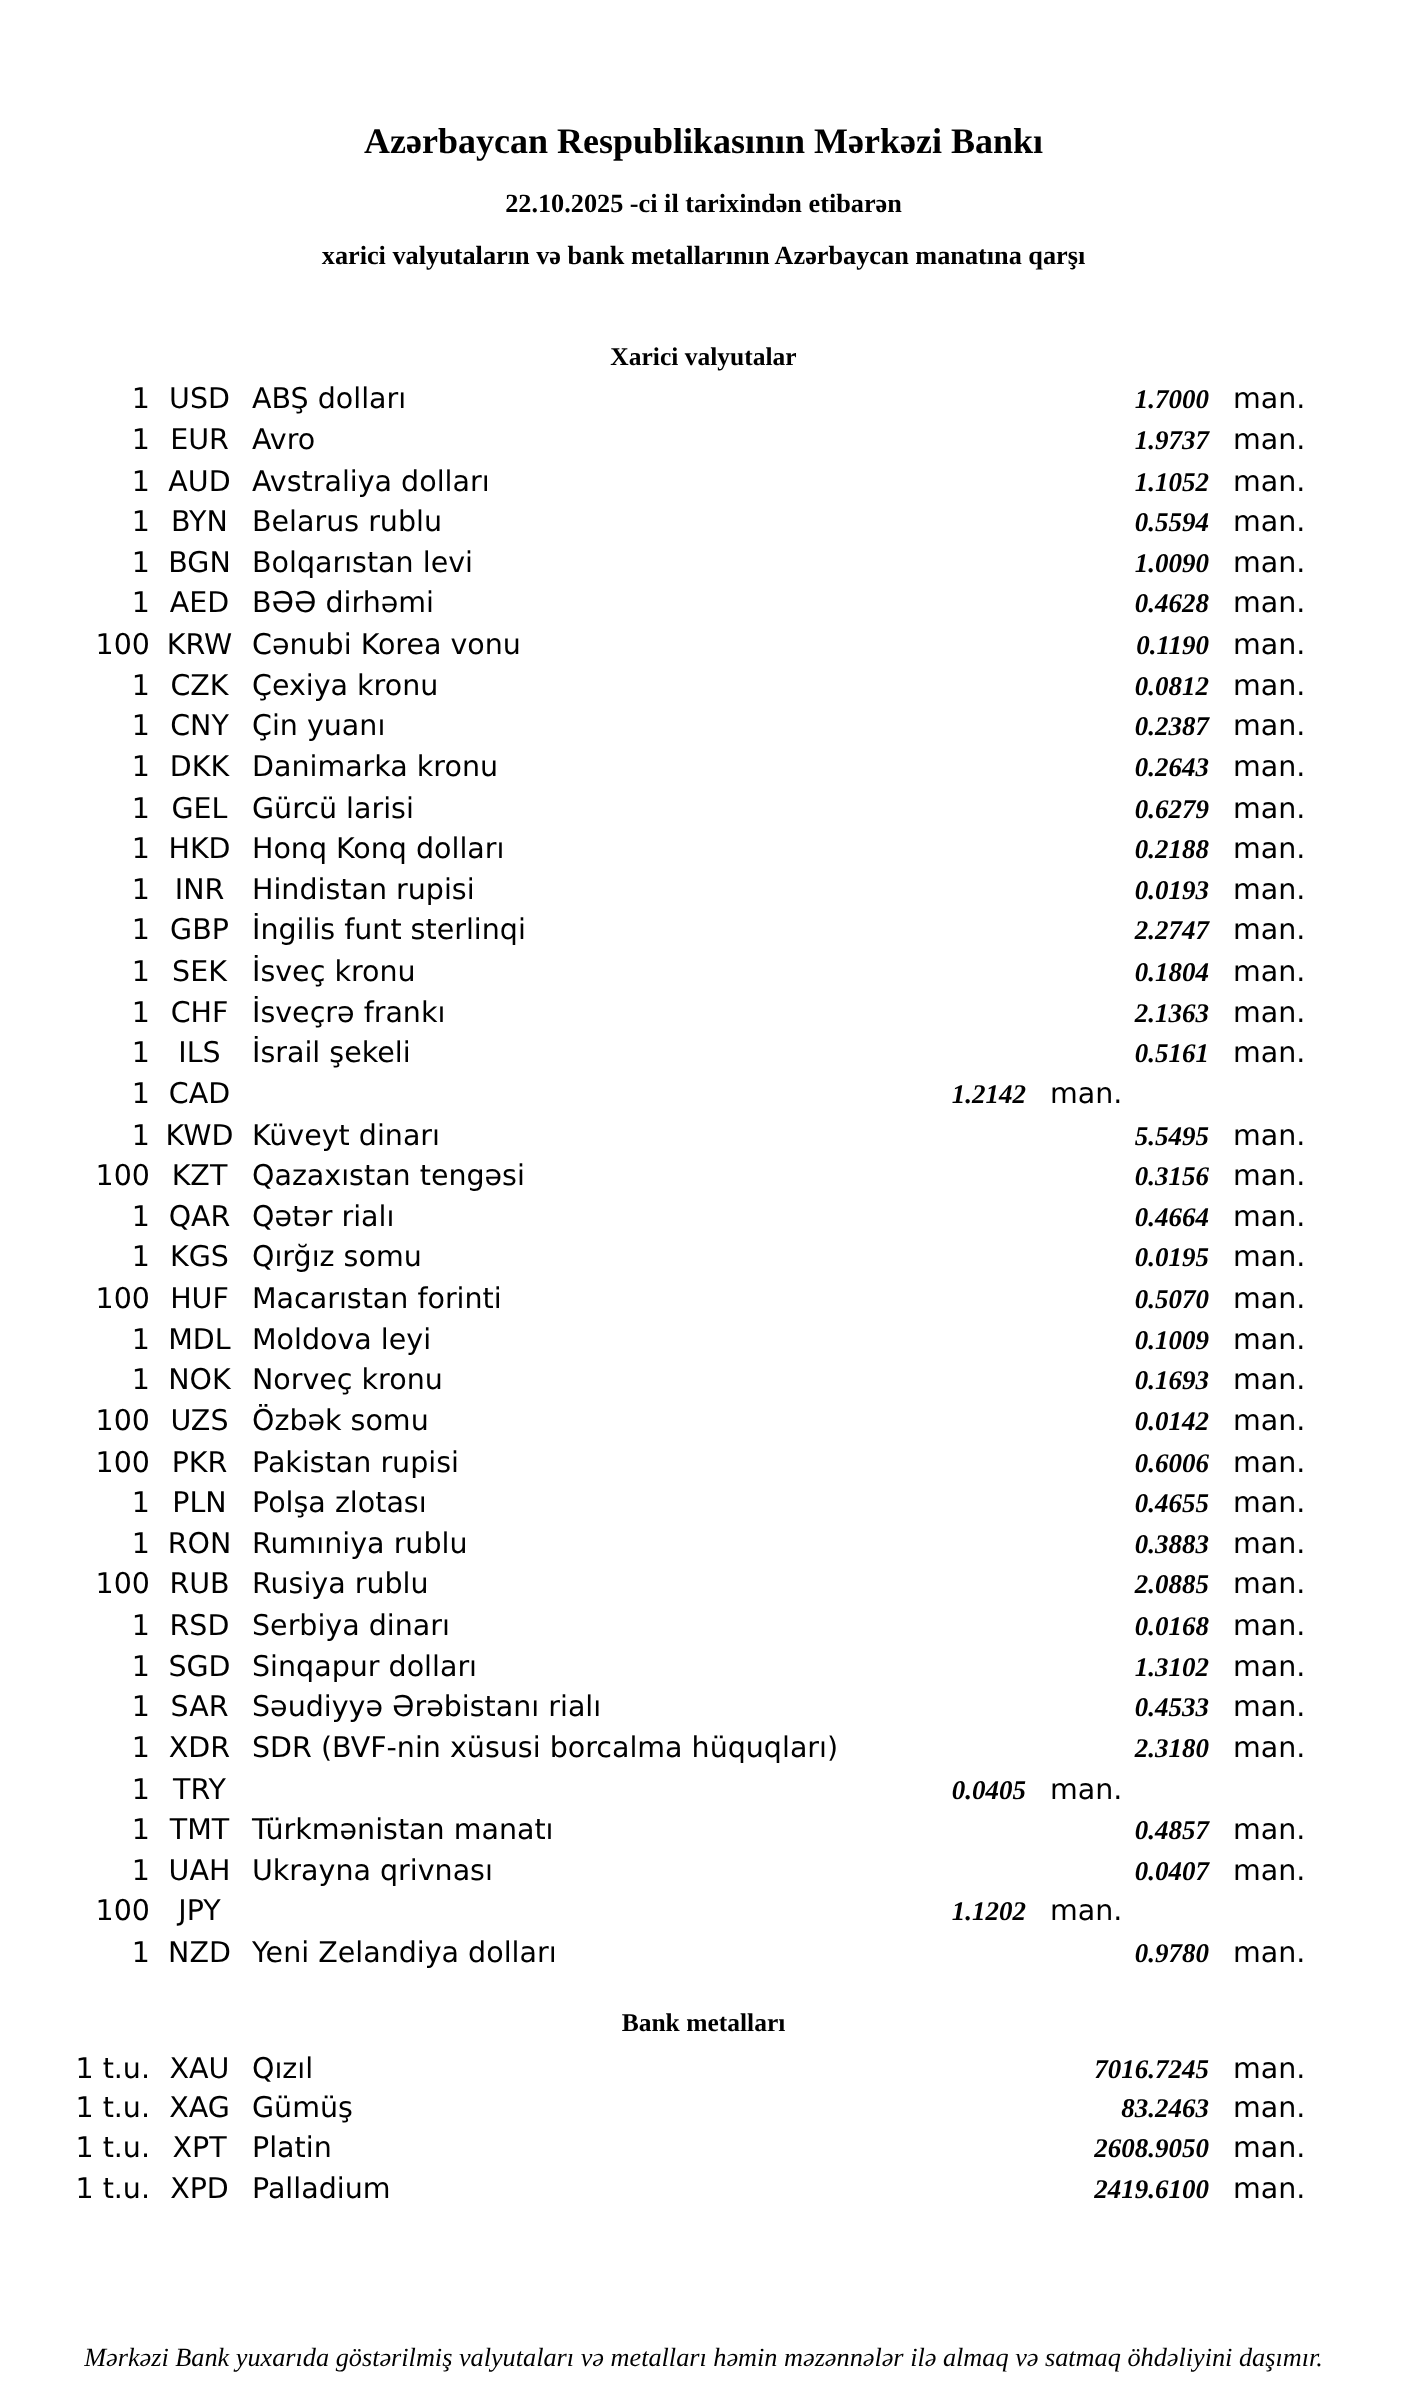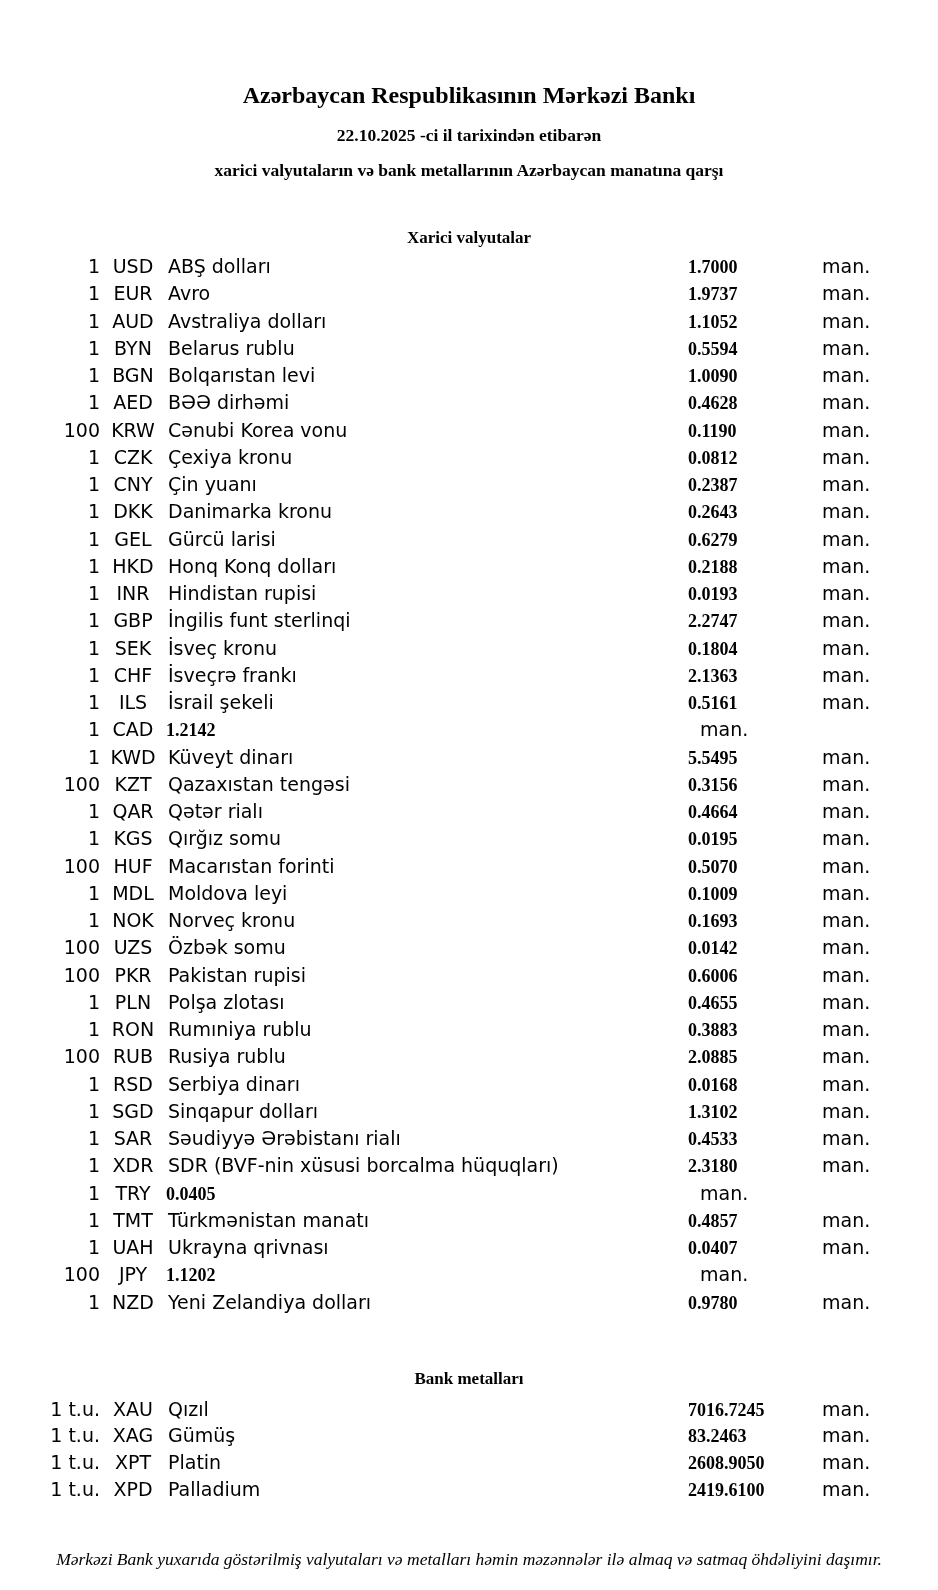--- a/index.html
+++ b/index.html
@@ -19,21 +19,21 @@
     padding-top: 80px;
     font-size: 24px;
     line-height: 30px;
   }
   .date-line   { margin-top: 15px; font-size: 17.5px; line-height: 21px; }
   .subtitle    { margin-top: 14px; font-size: 17.5px; line-height: 21px; }
   .bulletin    { margin-top: 13px; font-size: 17.5px; line-height: 21px; }
 
   .section-title { font-size: 17px; line-height: 21px; }
   .section-title.currencies { margin-top: 46px; }
-  .section-title.metals     { margin-top: 52px; }
+  .section-title.metals     { margin-top: 22px; }
 
   .rate-table {
     width: 938px;
     padding-right: 76px;
     margin-top: 5px;
   }
   .rate-table.metals-table { margin-top: 7px; }
 
   .row {
     display: grid;
@@ -41,33 +41,34 @@
     align-items: baseline;
     line-height: 27.25px;
     height: 27.25px;
   }
   .metals-table .row { line-height: 26.6px; height: 26.6px; }
 
   .cell-qty  { text-align: right;  font-size: 19px; white-space: nowrap; }
   .cell-code { text-align: center; font-size: 19px; white-space: nowrap; }
   .cell-name { text-align: left;   font-size: 19px; padding-left: 2px; white-space: nowrap; }
   .cell-rate {
-    text-align: left;
+    text-align: right;
     font-family: "Liberation Serif", serif;
     font-weight: bold;
+    font-style: italic;
     font-size: 18px;
     padding-right: 4px;
     white-space: nowrap;
   }
   .cell-unit { text-align: left; font-size: 19px; padding-left: 12px; white-space: nowrap; }
 
   .footer-note {
     position: absolute;
     left: 0;
-    bottom: 20px;
+    bottom: 8px;
     width: 100%;
     text-align: center;
     font-family: "Liberation Serif", serif;
     font-style: italic;
     font-size: 17.5px;
     line-height: 21px;
   }
 </style>
 </head>
 <body>

